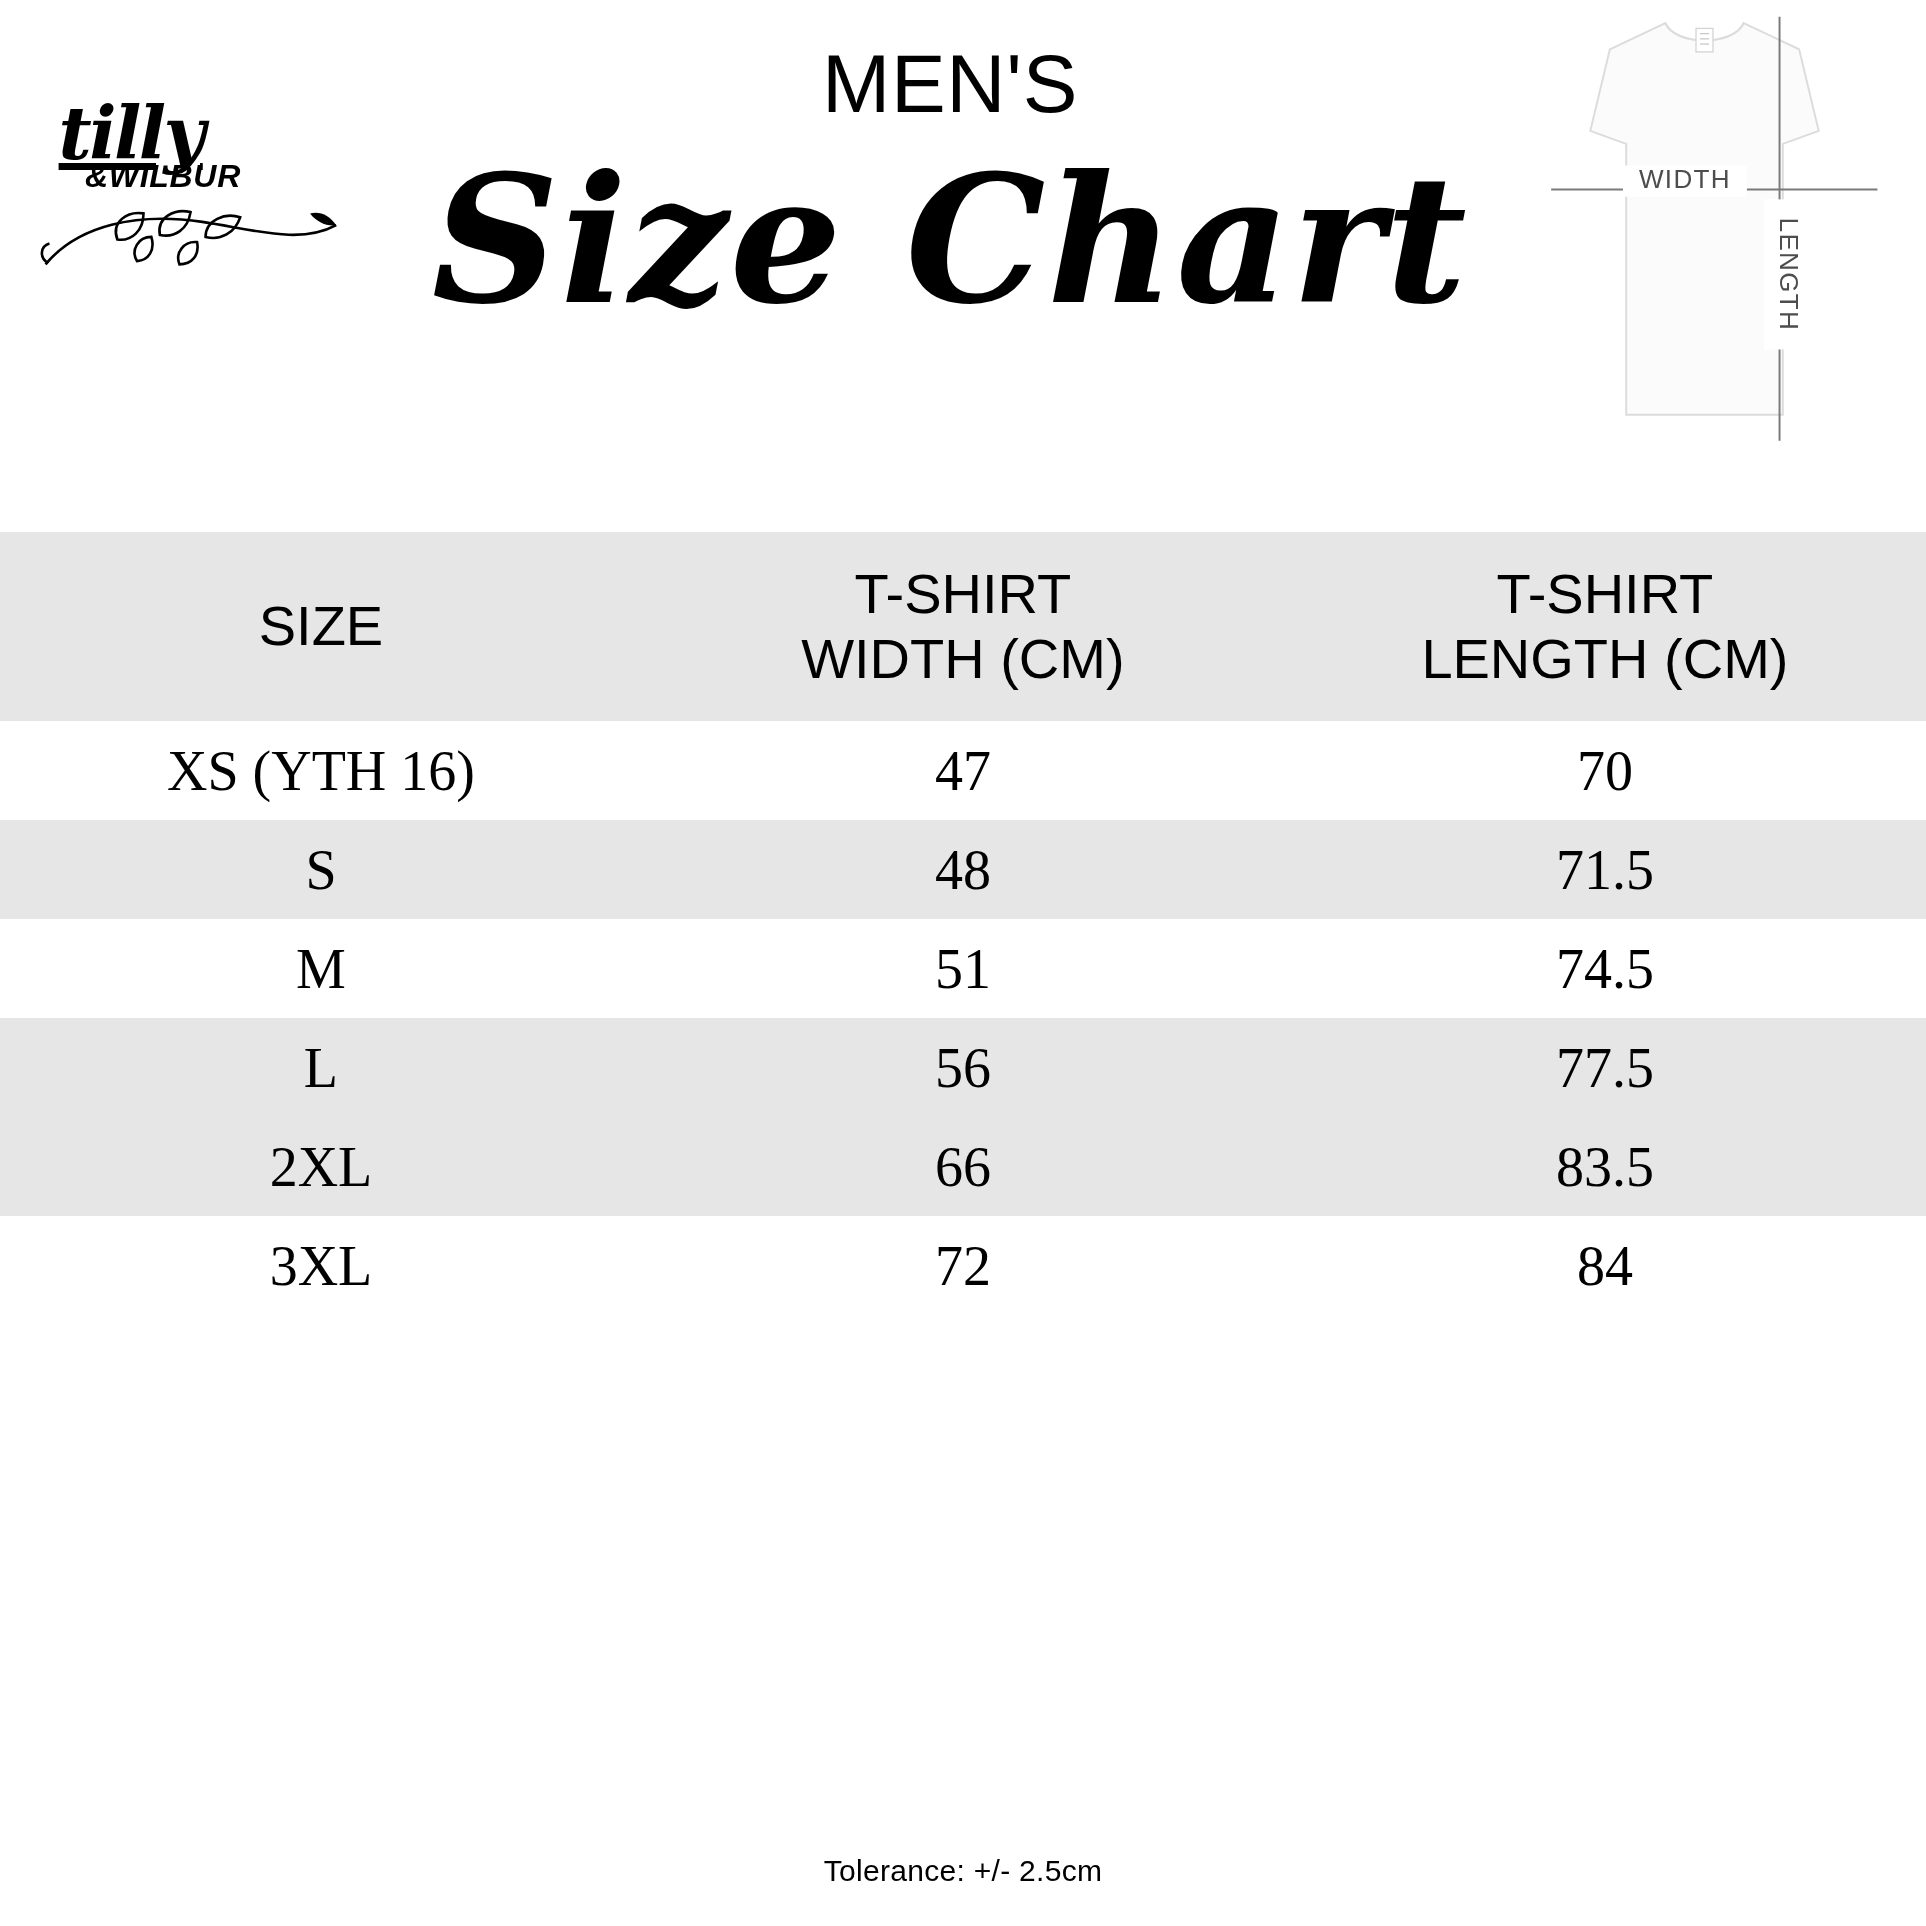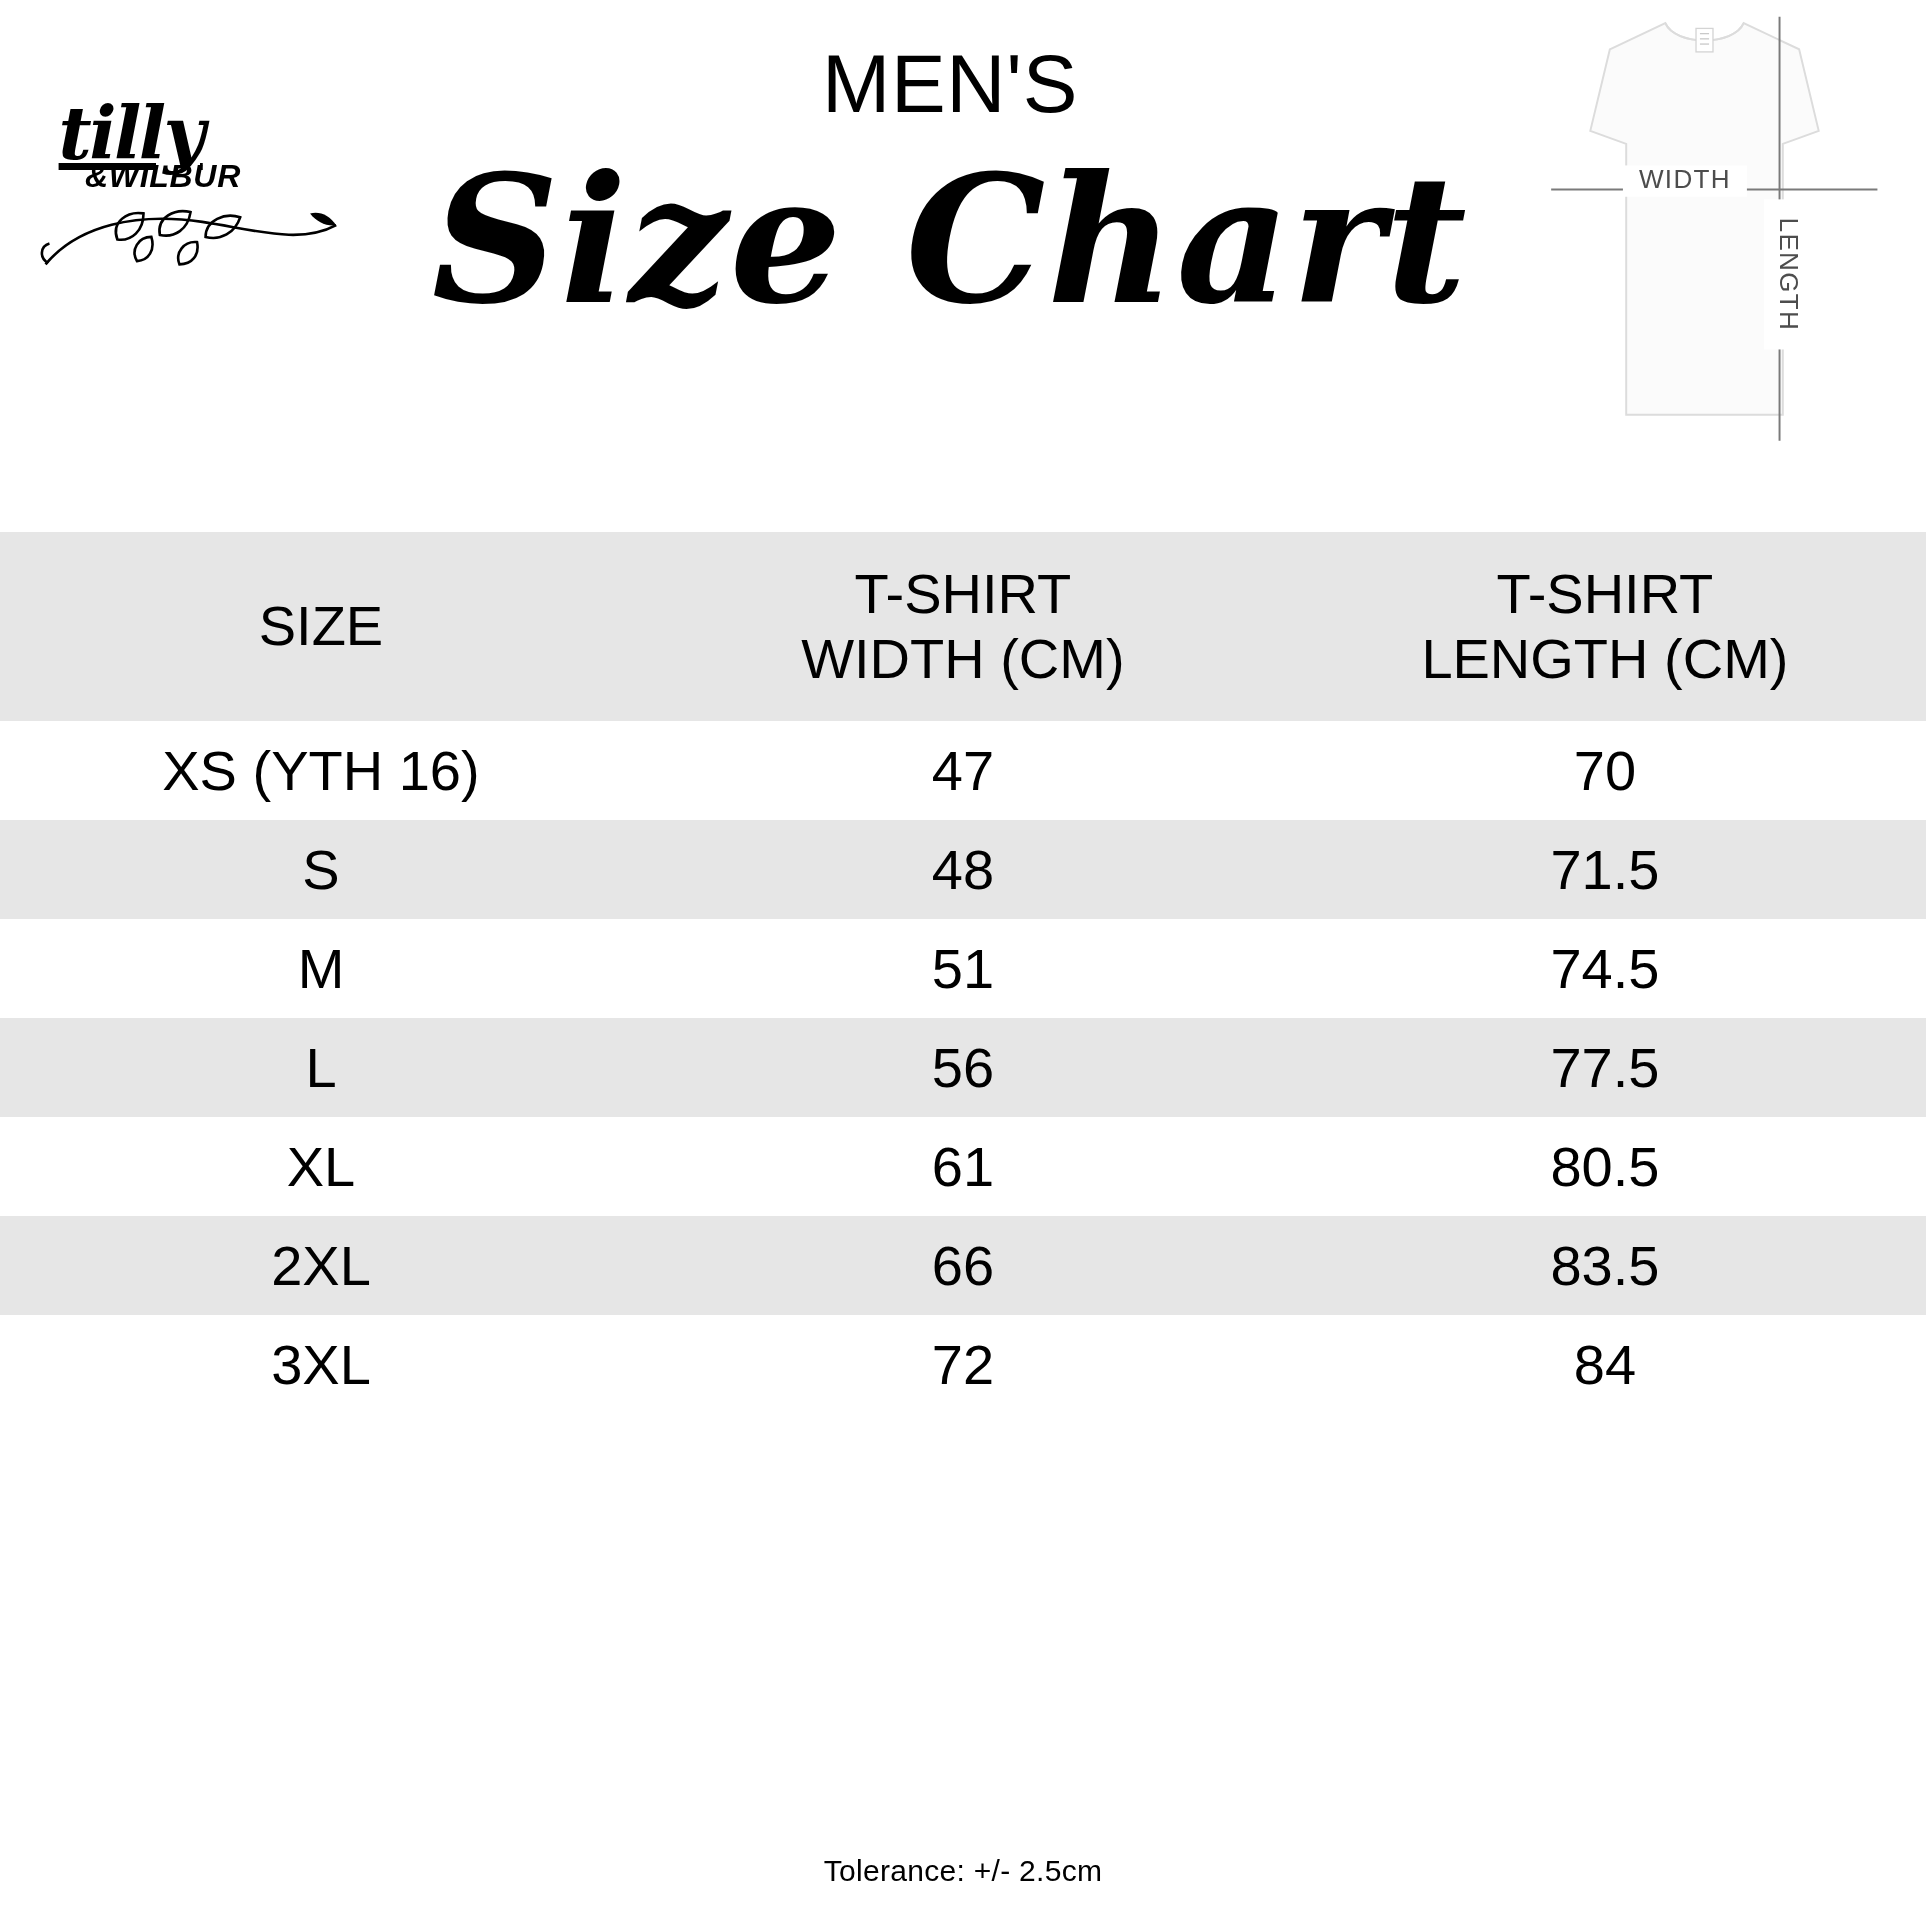--- a/index.html
+++ b/index.html
@@ -107,20 +107,21 @@
     height: 189px;
     font-size: 56px;
     line-height: 1.15;
     font-weight: normal;
   }
   .size-table tbody tr.shaded td {
     background: #e6e6e6;
   }
   .size-table tbody td {
     font-size: 56px;
+    font-family: Liberation Serif, serif;
   }
   .col-size { width: 33.33%; }
   .col-width { width: 33.33%; }
   .col-length { width: 33.34%; }
 
   .tolerance {
     position: absolute;
     bottom: 38px;
     left: 0;
     width: 1926px;
@@ -214,25 +215,20 @@
     <tr>
       <td>M</td>
       <td>51</td>
       <td>74.5</td>
     </tr>
     <tr class="shaded">
       <td>L</td>
       <td>56</td>
       <td>77.5</td>
     </tr>
-    <tr>
-      <td>XL</td>
-      <td>61</td>
-      <td>80.5</td>
-    </tr>
     <tr class="shaded">
       <td>2XL</td>
       <td>66</td>
       <td>83.5</td>
     </tr>
     <tr>
       <td>3XL</td>
       <td>72</td>
       <td>84</td>
     </tr>

